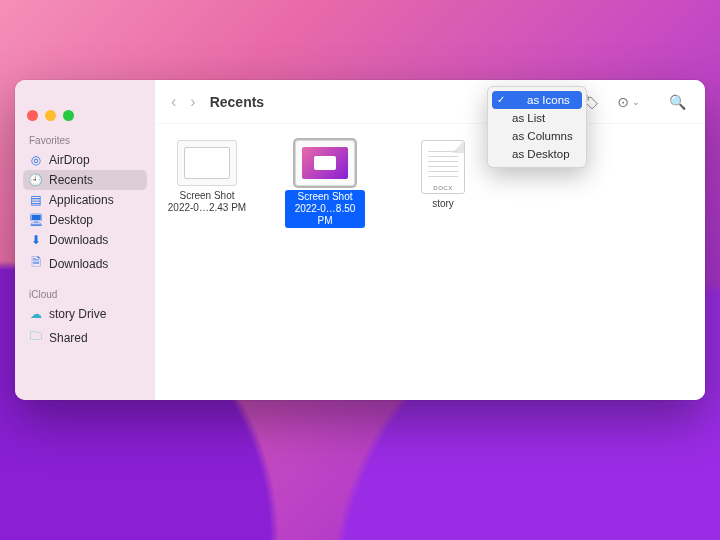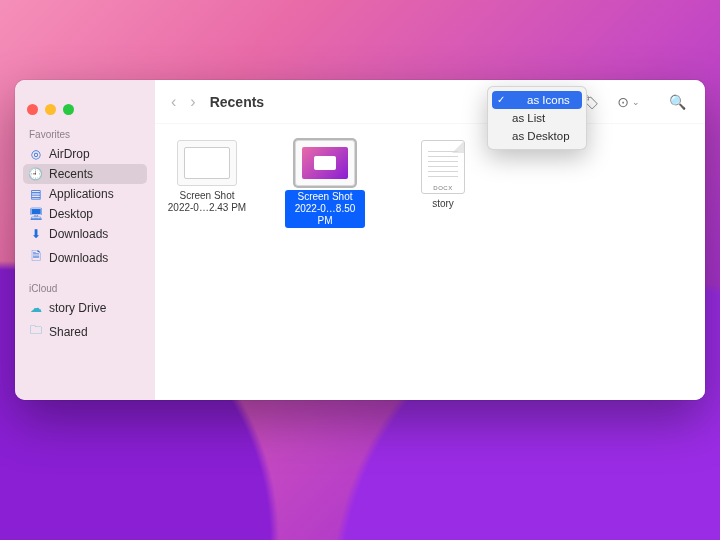--- a/index.html
+++ b/index.html
@@ -13,21 +13,21 @@
   }
   .window {
     position: absolute; top: 80px; left: 15px; width: 690px; height: 320px;
     border-radius: 10px; overflow: hidden; box-shadow: 0 20px 50px rgba(0,0,0,.35), 0 0 0 1px rgba(0,0,0,.05);
     display: flex; background: #fff;
   }
   .sidebar {
     width: 140px; flex: 0 0 140px; height: 100%;
     background: rgba(241, 219, 232, 0.75);
     backdrop-filter: blur(20px);
-    padding: 20px 8px 8px 8px;
+    padding: 26px 8px 8px 8px;
     font-size: 11px; color: #333;
   }
   .traffic { display: flex; gap: 7px; padding: 4px 4px 10px 4px; }
   .dot { width: 11px; height: 11px; border-radius: 50%; }
   .dot.r { background: #ff5f57; } .dot.y { background: #febc2e; } .dot.g { background: #28c840; }
   .section-title { font-size: 10px; color: #8a7f87; padding: 4px 6px; }
   .sbitem {
     display: flex; align-items: center; gap: 6px; padding: 3px 6px; border-radius: 5px;
     color: #2c2c2c; font-size: 12px; cursor: default;
   }
@@ -164,18 +164,19 @@
             </div>
           <div class="fname">
             <span>story</span>
           </div>
         </div>
       </div>
 
       <div class="menu">
         <div class="mitem sel">as Icons</div>
         <div class="mitem">as List</div>
+        <div class="mitem">as Columns</div>
         <div class="mitem">as Desktop</div>
       </div>
     </section>
 
   </div>
 </div>
 
 </body></html>

